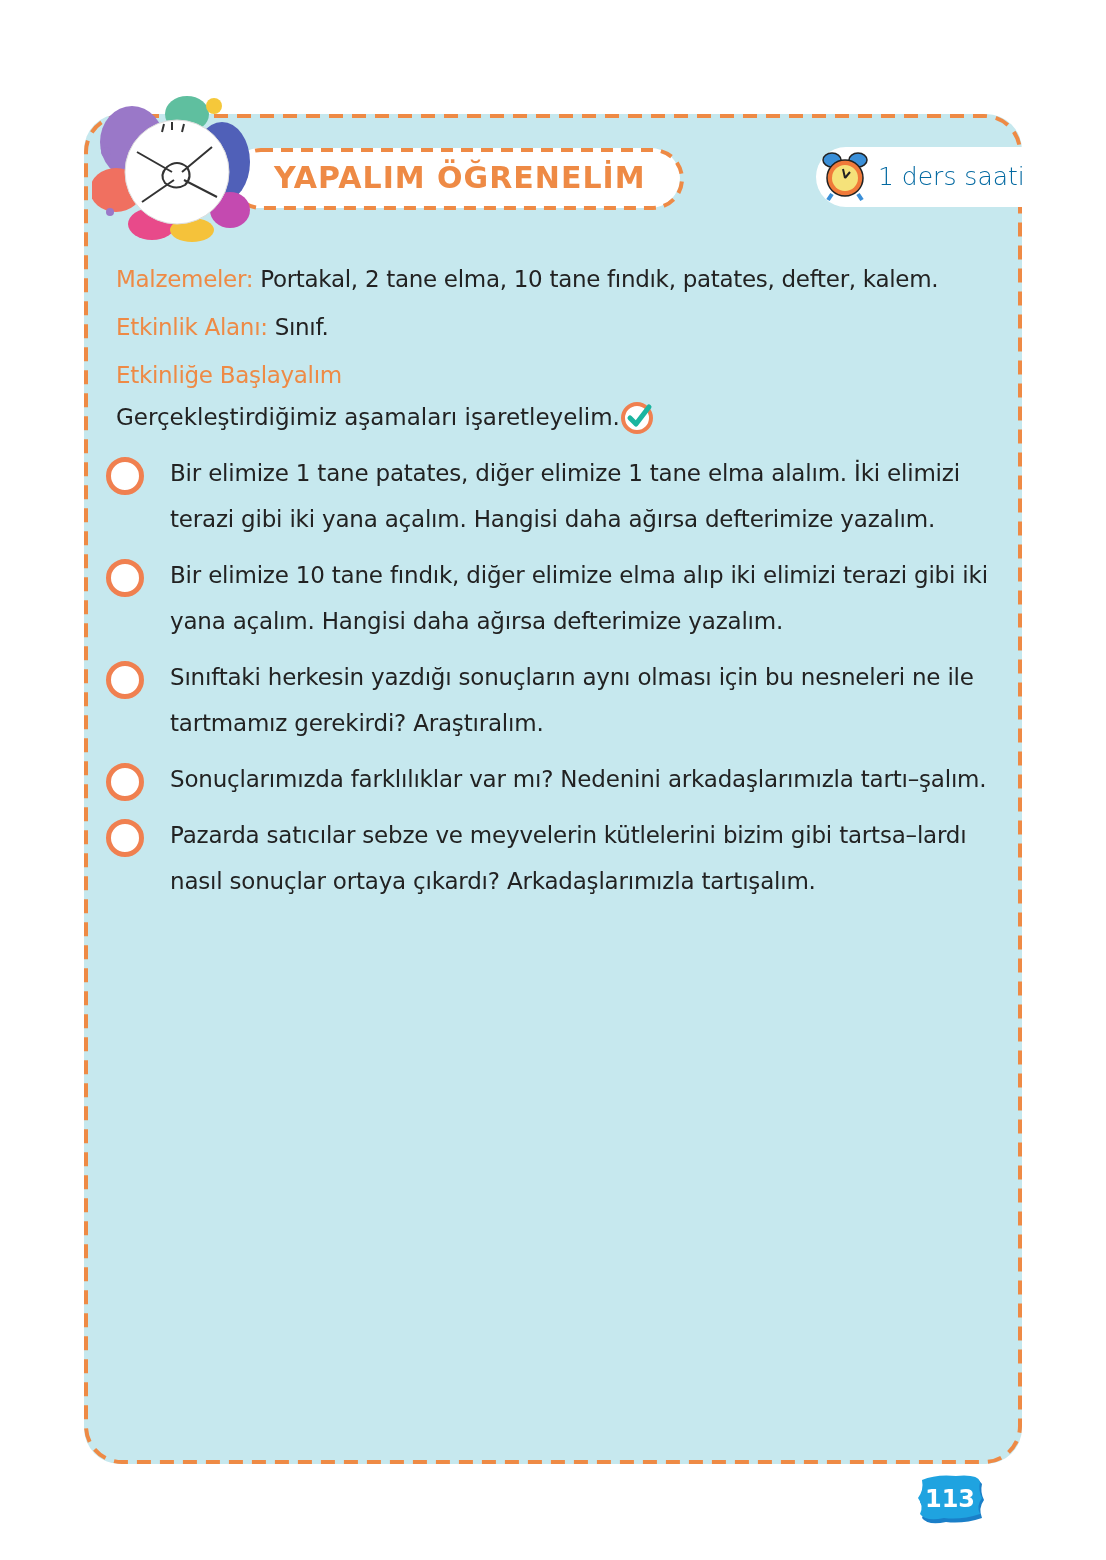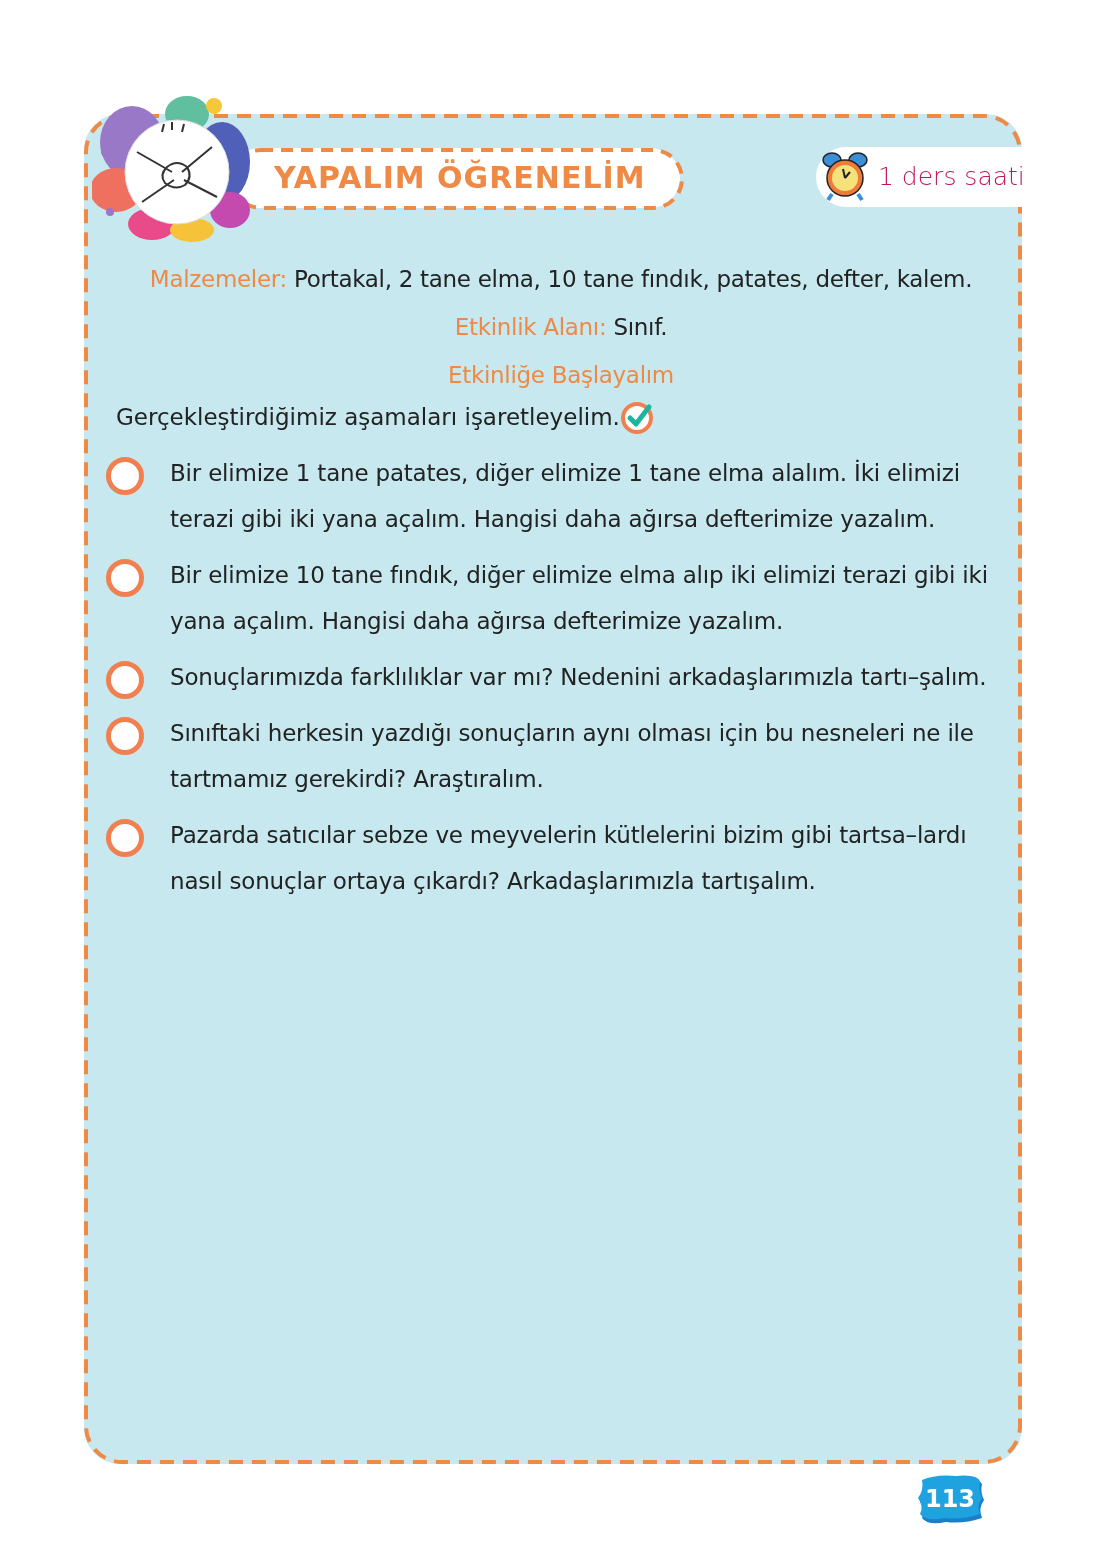--- a/index.html
+++ b/index.html
@@ -9,24 +9,24 @@
            background:#c6e8ee; border-radius:36px; }
   .panel-border { position:absolute; left:84px; top:114px; width:938px; height:1350px; }
   .badge { position:absolute; left:92px; top:92px; width:170px; height:150px; }
   .title-pill { position:absolute; left:230px; top:148px; width:450px; height:60px;
                 background:#ffffff; border-radius:30px; }
   .title-pill-border { position:absolute; left:230px; top:148px; width:456px; height:62px; }
   .title-text { position:absolute; left:274px; top:160px; font-family:"DejaVu Sans", sans-serif;
                 font-weight:bold; font-size:30px; color:#ee8a45; letter-spacing:1px; }
   .time-pill { position:absolute; left:816px; top:147px; width:206px; height:60px;
                background:#ffffff; border-radius:30px 0 0 30px; }
-  .time-text { position:absolute; left:878px; top:162px; font-size:25px; color:#be185d; font-weight:300; }
+  .time-text { position:absolute; left:878px; top:162px; font-size:25px; color:#0369a1; font-weight:300; }
   .clock { position:absolute; left:818px; top:148px; width:54px; height:54px; }
   .content { position:absolute; left:116px; top:255px; width:890px; color:#222; }
-  .meta-line { font-size:23px; line-height:48px; height:48px; white-space:nowrap; letter-spacing:-0.3px;text-align:center; }
+  .meta-line { font-size:23px; line-height:48px; height:48px; white-space:nowrap; letter-spacing:-0.3px; }
   .orange { color:#ee8a45; }
   .instr { font-size:23px; line-height:40px; display:flex; align-items:center; gap:0; margin-top:-2px;}
   .check { width:36px; height:36px; }
   .steps { position:absolute; left:106px; top:450px; width:900px; }
   .step { display:flex; align-items:flex-start; font-size:23px; line-height:46px; margin-bottom:10px; letter-spacing:-0.2px;justify-content:center; }
   .radio { flex:0 0 38px; width:32px; height:32px; border:5px solid #f08050; border-radius:50%;
            background:#ffffff; box-sizing:border-box; margin-top:7px; margin-right:26px; width:38px; height:38px; }
   .step-text { flex:1; color:#222; }
   .page-num { position:absolute; left:916px; top:1474px; width:70px; height:52px; }
 </style>
@@ -95,25 +95,25 @@
   <div class="step">
     <div class="radio"></div>
     <div class="step-text">Bir elimize 1 tane patates, diğer elimize 1 tane elma alalım. İki elimizi terazi gibi iki yana açalım. Hangisi daha ağırsa defterimize yazalım.</div>
   </div>
   <div class="step">
     <div class="radio"></div>
     <div class="step-text">Bir elimize 10 tane fındık, diğer elimize elma alıp iki elimizi terazi gibi iki yana açalım. Hangisi daha ağırsa defterimize yazalım.</div>
   </div>
   <div class="step">
     <div class="radio"></div>
-    <div class="step-text">Sonuçlarımızda farklılıklar var mı? Nedenini arkadaşlarımızla tartı–şalım.</div>
+    <div class="step-text">Sınıftaki herkesin yazdığı sonuçların aynı olması için bu nesneleri ne ile tartmamız gerekirdi? Araştıralım.</div>
   </div>
   <div class="step">
     <div class="radio"></div>
-    <div class="step-text">Sınıftaki herkesin yazdığı sonuçların aynı olması için bu nesneleri ne ile tartmamız gerekirdi? Araştıralım.</div>
+    <div class="step-text">Sonuçlarımızda farklılıklar var mı? Nedenini arkadaşlarımızla tartı–şalım.</div>
   </div>
   <div class="step">
     <div class="radio"></div>
     <div class="step-text">Pazarda satıcılar sebze ve meyvelerin kütlelerini bizim gibi tartsa–lardı nasıl sonuçlar ortaya çıkardı? Arkadaşlarımızla tartışalım.</div>
   </div>
 </div>
 
 <svg class="page-num" viewBox="0 0 70 52" width="70" height="52">
   <path d="M8 8 Q20 2 40 4 Q62 2 66 10 Q64 18 68 26 Q62 34 66 44 Q48 50 30 48 Q12 52 6 44 Q10 36 4 28 Q10 18 8 8z" fill="#1a7fc8"></path>
   <path d="M6 6 Q20 0 40 2 Q62 0 64 8 Q62 16 66 24 Q60 32 64 40 Q46 46 28 44 Q10 48 4 40 Q8 32 2 24 Q8 16 6 6z" fill="#1fa3e0"></path>

